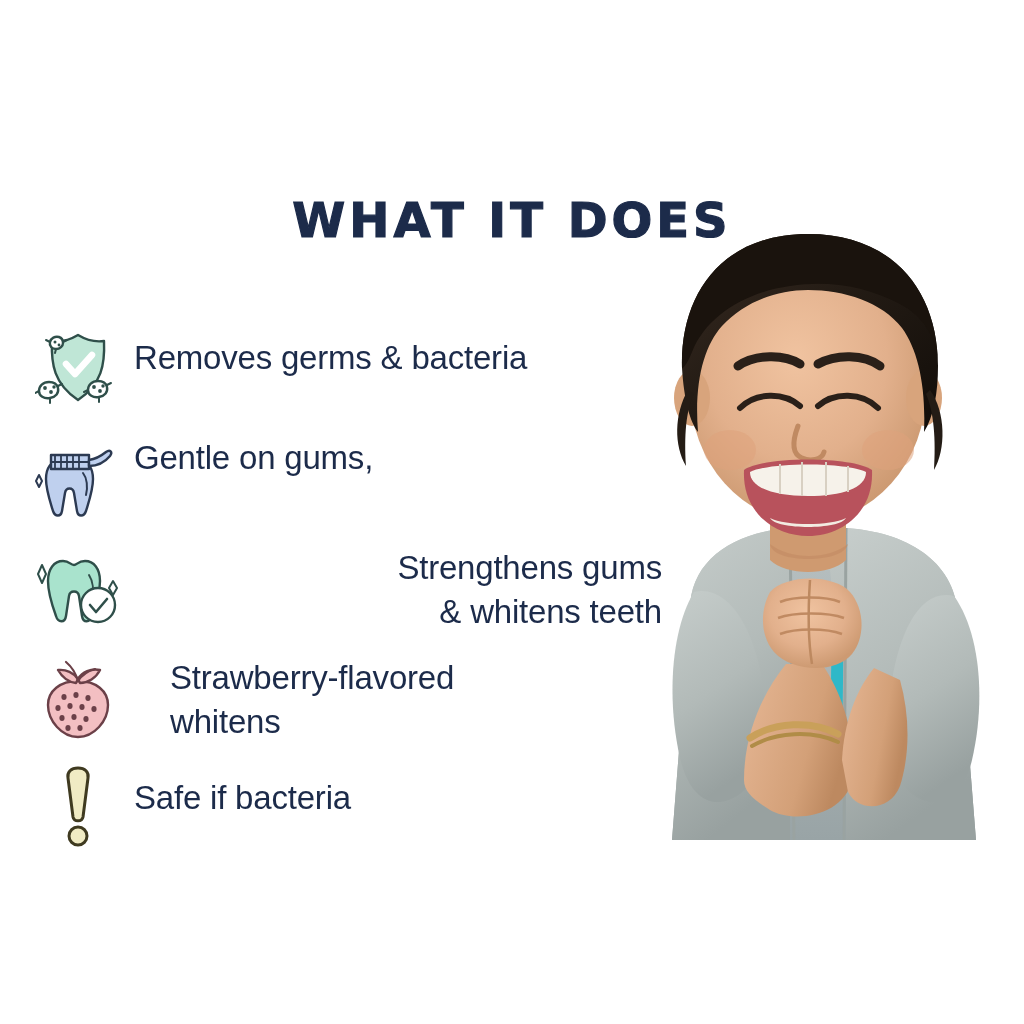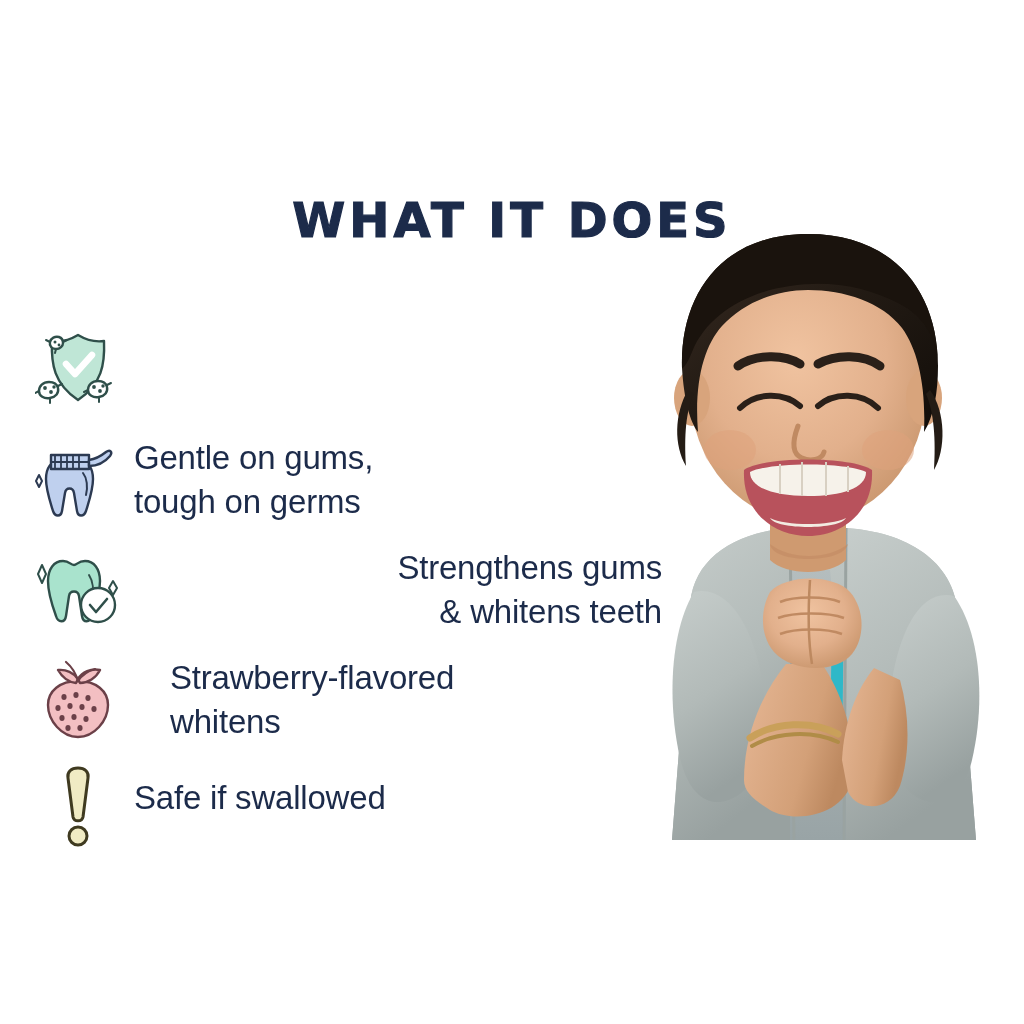--- a/index.html
+++ b/index.html
@@ -111,39 +111,41 @@
                 <circle cx="24" cy="19" r="1.4"></circle>
             </g>
             <g stroke="#2f4f4a" stroke-width="2">
               <path d="M4 65 L0 67 M15 72 L15 77 M23 60 L27 58"></path>
               <path d="M53 64 L49 66 M64 71 L64 76 M72 59 L76 57"></path>
               <path d="M15 16 L11 14 M21 23 L20 27 M28 16 L32 14"></path>
             </g>
           </g>
         </svg>
       </div>
+      <div class="benefit-text">
+        <span class="line">Removes germs &amp; bacteria</span>
+      </div>
     </div>
 
     <div class="benefit-row r1">
       <div class="benefit-icon">
         <svg width="90" height="90" viewBox="0 0 90 90">
           <g fill="none" stroke="#2c3a52" stroke-width="2.4" stroke-linecap="round" stroke-linejoin="round">
             <path d="M26 26 C18 26 13 33 13 44 C13 55 17 66 20 76 C22 82 28 82 29 76 L32 58 C33 52 40 52 41 58 L44 76 C45 82 51 82 53 76 C56 66 60 55 60 44 C60 33 55 26 47 26 C41 26 40 29 36 29 C32 29 32 26 26 26 Z" fill="#bfd0ee"></path>
             <path d="M50 38 C54 43 55 52 53 60" stroke="#2c3a52" stroke-width="2"></path>
             <path d="M18 20 L56 20 L56 34 L18 34 Z" fill="#bfd0ee"></path>
             <path d="M56 25 C63 24 68 21 73 17 C77 14 80 17 77 21 C72 27 65 31 56 31 Z" fill="#bfd0ee"></path>
             <path d="M22 20 L22 34 M28 20 L28 34 M34 20 L34 34 M40 20 L40 34 M46 20 L46 34" stroke-width="1.8"></path>
             <path d="M18 27 L56 27" stroke-width="1.8"></path>
           </g>
           <path d="M6 40 L9 46 L6 52 L3 46 Z" fill="none" stroke="#2c3a52" stroke-width="2" stroke-linejoin="round"></path>
         </svg>
       </div>
       <div class="benefit-text">
         <span class="line">Gentle on gums,</span>
-        <span class="line">tough on germs</span>
       </div>
     </div>
 
     <div class="benefit-row r2">
       <div class="benefit-icon">
         <svg width="92" height="86" viewBox="0 0 92 86">
           <g fill="none" stroke="#2f4f4a" stroke-width="2.4" stroke-linecap="round" stroke-linejoin="round">
             <path d="M31 14 C22 14 16 22 16 34 C16 46 20 58 24 69 C26 76 33 76 34 69 L37 49 C38 43 46 43 47 49 L50 69 C51 76 58 76 60 69 C64 58 68 46 68 34 C68 22 62 14 53 14 C46 14 45 18 42 18 C38 18 38 14 31 14 Z" fill="#a9e3cd"></path>
             <path d="M57 28 C61 34 62 44 60 53" stroke-width="2"></path>
             <circle cx="66" cy="58" r="17" fill="#ffffff"></circle>
@@ -194,21 +196,21 @@
     <div class="benefit-row r4">
       <div class="benefit-icon">
         <svg width="44" height="84" viewBox="0 0 44 84">
           <g fill="#f0ebc4" stroke="#3f3a20" stroke-width="3" stroke-linejoin="round">
             <path d="M22 4 C29 4 33 8 32 14 L27 53 C26 58 18 58 17 53 L12 14 C11 8 15 4 22 4 Z"></path>
             <circle cx="22" cy="72" r="9"></circle>
           </g>
         </svg>
       </div>
       <div class="benefit-text">
-        <span class="line">Safe if swallowed</span>
+        <span class="line">Safe if bacteria</span>
       </div>
     </div>
 
   </div>
 
   <div id="child-photo">
     <svg width="430" height="700" viewBox="0 0 430 700">
       <defs>
         <radialGradient id="skinGrad" cx="45%" cy="38%" r="62%">
           <stop offset="0%" stop-color="#f0c3a0"></stop>

